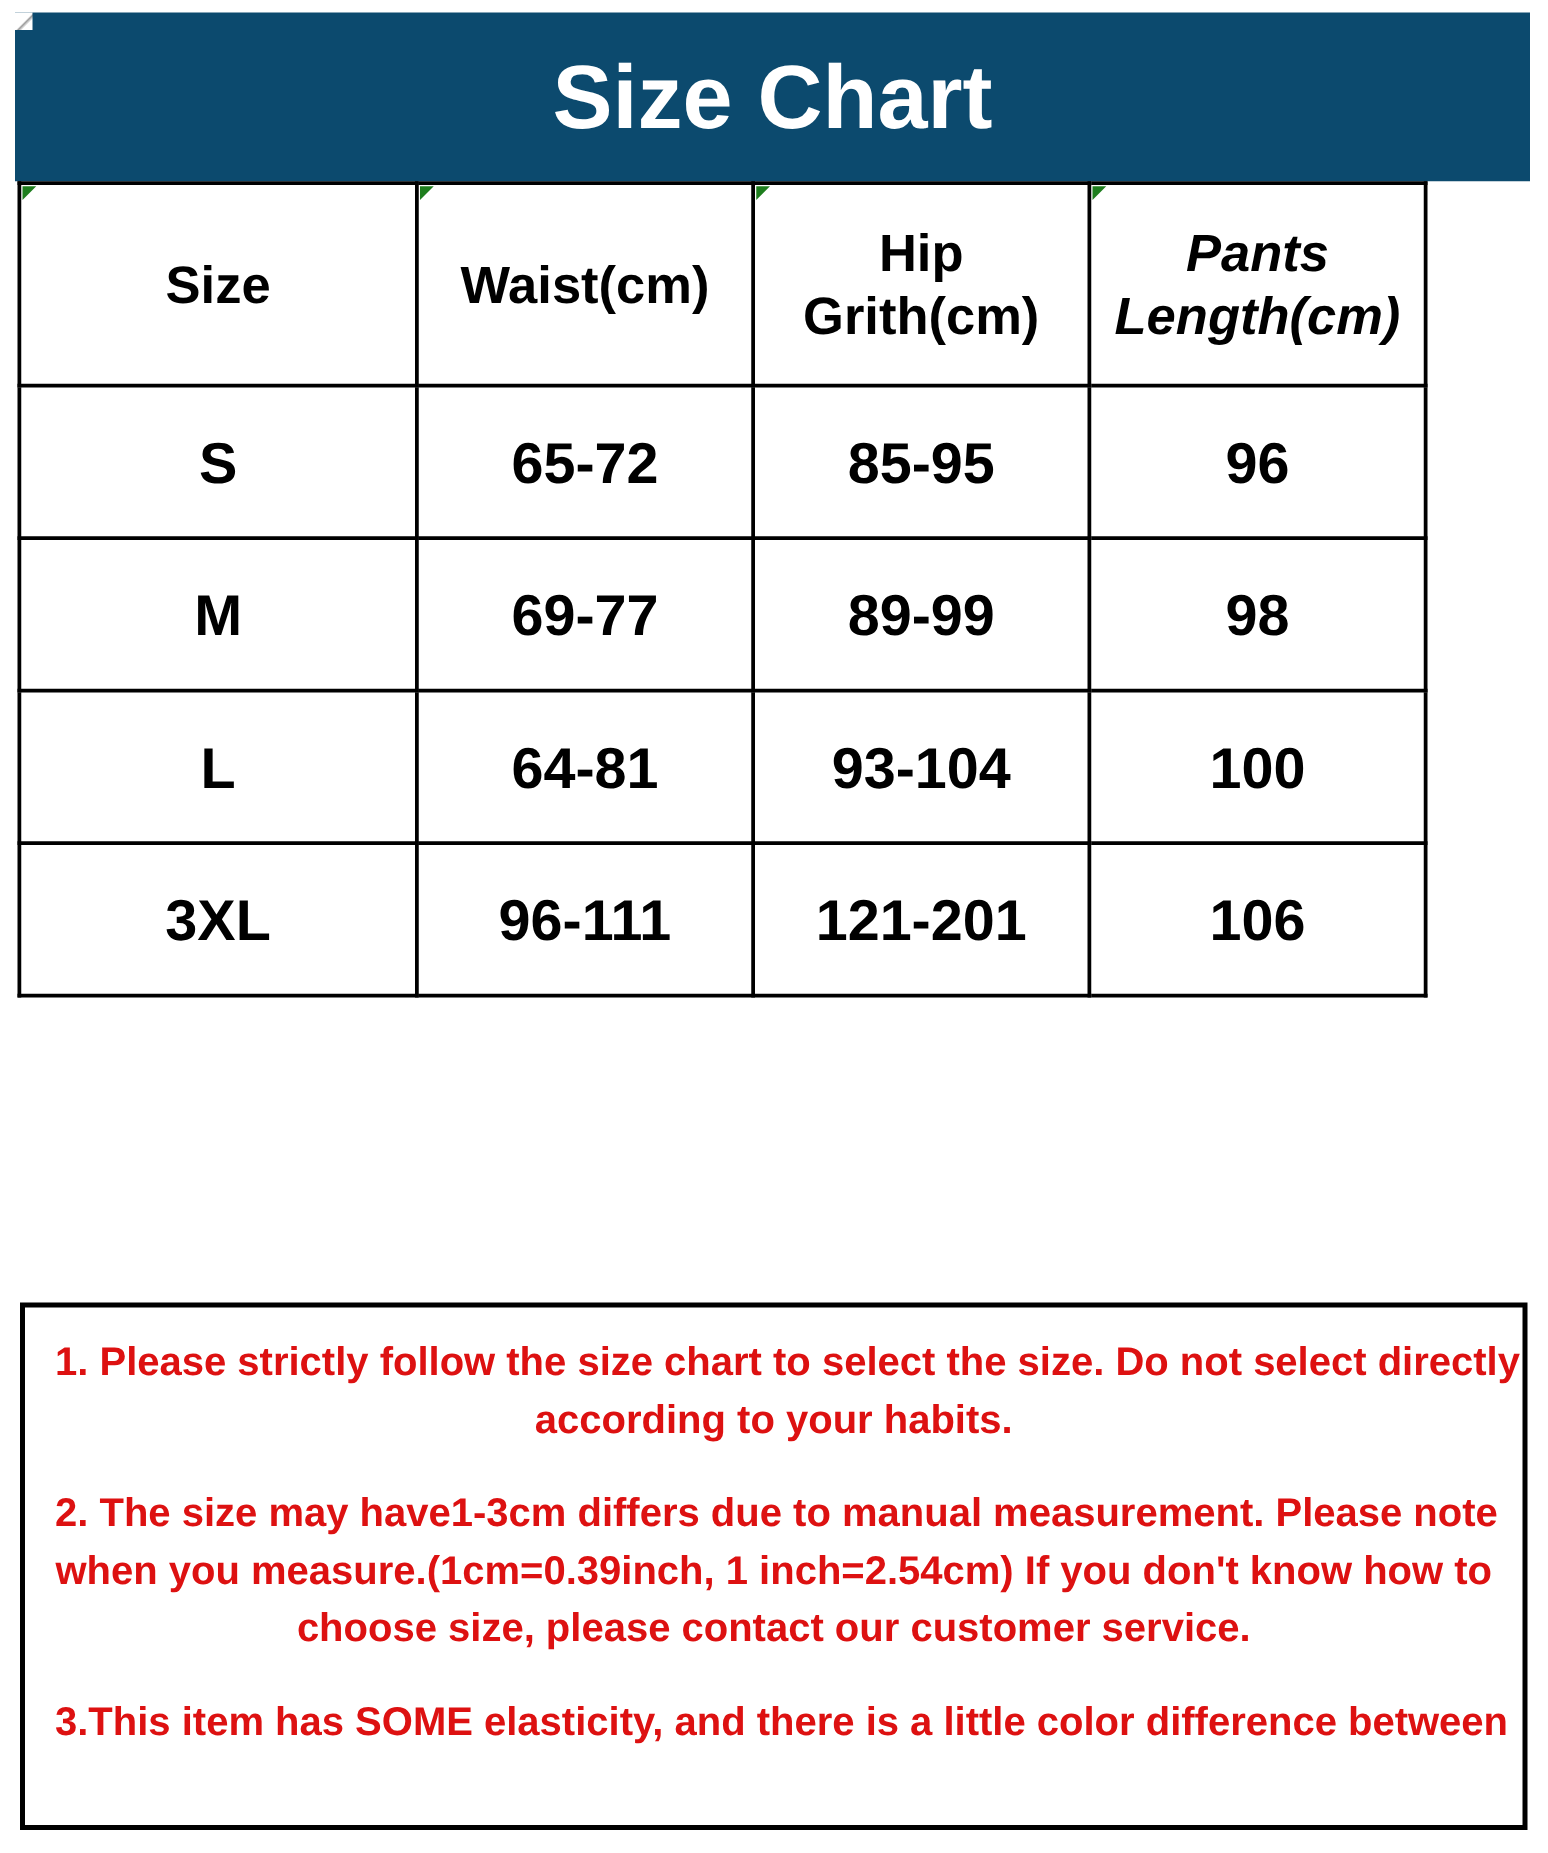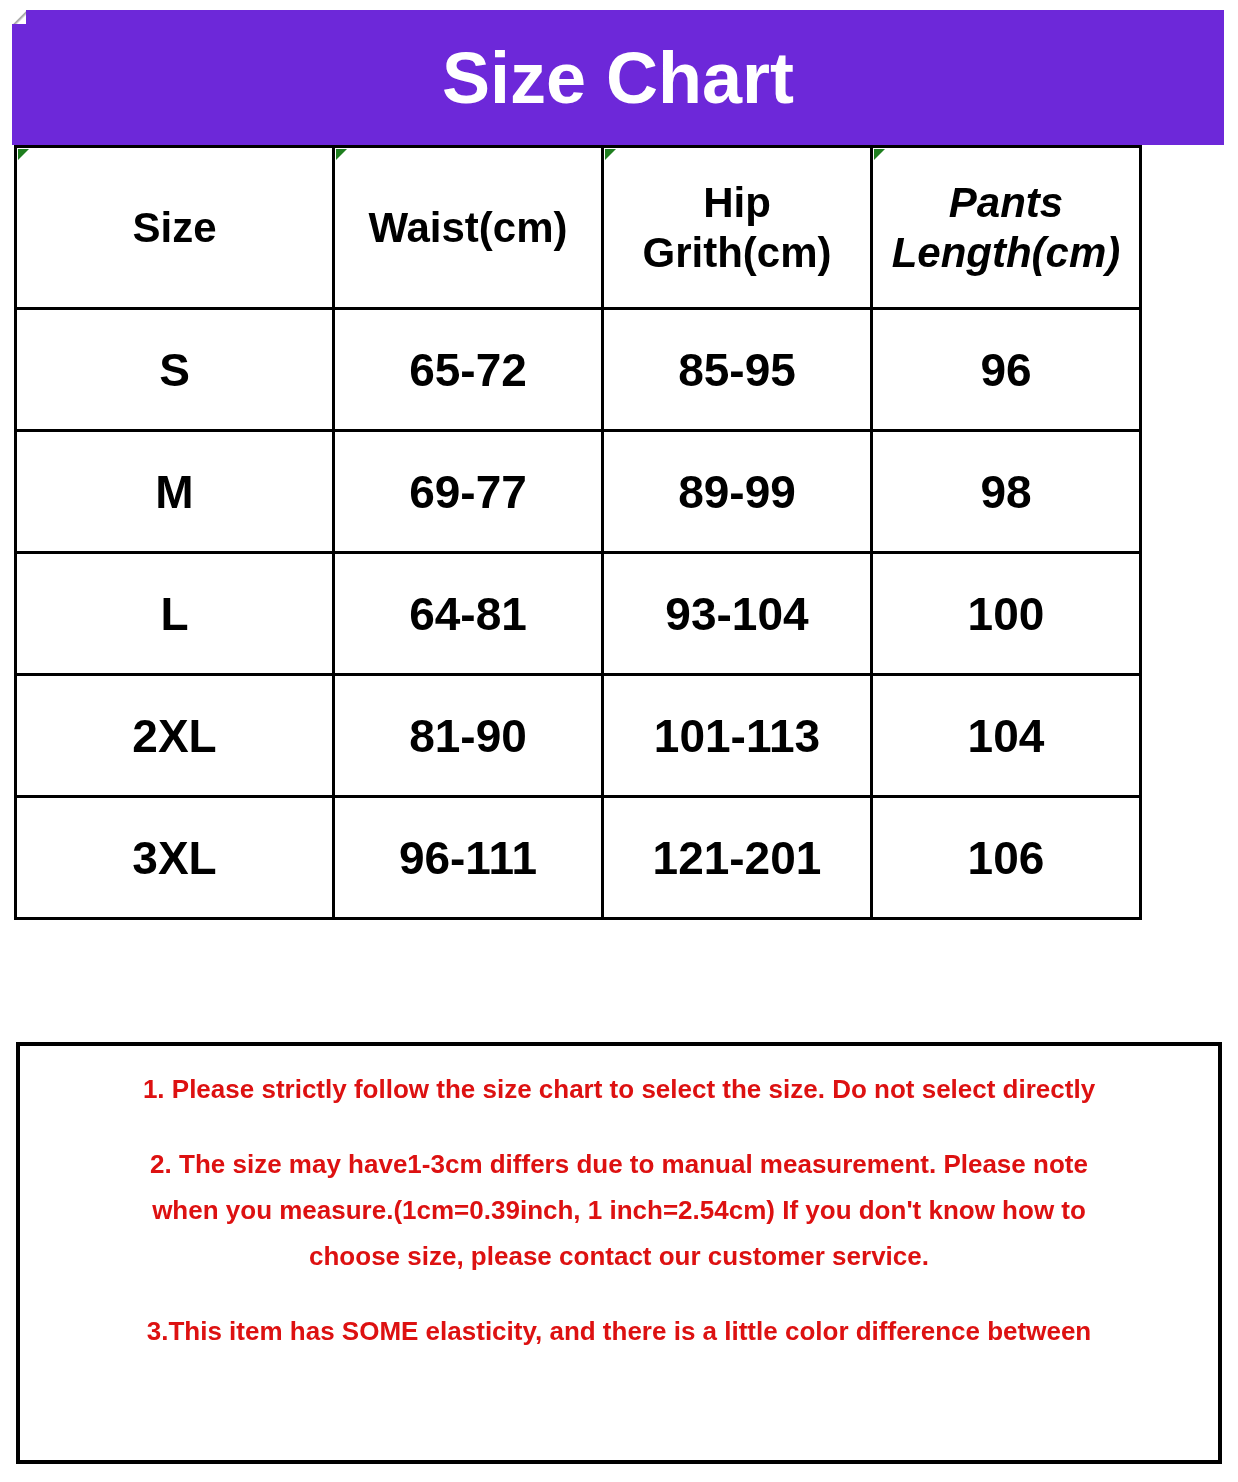--- a/index.html
+++ b/index.html
@@ -5,21 +5,21 @@
   html,body{margin:0;padding:0;}
   body{
     width:1238px;height:1482px;background:#ffffff;
     font-family:"Liberation Sans",sans-serif;font-weight:700;color:#000;
   }
   .page{position:relative;width:1238px;height:1482px;overflow:hidden;background:#fff;}
 
   
   .banner{
     position:absolute;left:12px;top:10px;width:1212px;height:135px;
-    background:#6d28d9;display:flex;align-items:center;justify-content:center;
+    background:#0c4a6e;display:flex;align-items:center;justify-content:center;
   }
   .banner-title{
     margin:0;color:#fff;font-size:72px;font-weight:700;letter-spacing:0;
     line-height:1;
   }
   .banner-notch{
     position:absolute;left:0;top:0;width:14px;height:14px;
     background:linear-gradient(135deg,#ffffff 52%,#9a9a9a 58%,#ffffff 70%);
   }
 
@@ -43,21 +43,21 @@
   .corner-marker{
     position:absolute;left:1px;top:1px;width:0;height:0;
     border-top:11px solid #1e7e1e;border-right:11px solid transparent;
   }
   .th-pad{display:inline-block;max-width:92%;}
 
   
   .notes-box{
     position:absolute;left:16px;top:1042px;width:1206px;height:422px;
     box-sizing:border-box;border:4px solid #000;
-    color:#dd1111;text-align:center;font-size:26px;line-height:46px;
+    color:#dd1111;text-align:center;font-size:32px;line-height:46px;
     padding:20px 24px 0 24px;
   }
   .note{margin:0 0 29px 0;}
   .note-line{white-space:nowrap;}
 </style>
 </head>
 <body>
 
 <div class="page">
 
@@ -100,37 +100,32 @@
         <td>89-99</td>
         <td>98</td>
       </tr>
       <tr>
         <td>L</td>
         <td>64-81</td>
         <td>93-104</td>
         <td>100</td>
       </tr>
       <tr>
-        <td>2XL</td>
-        <td>81-90</td>
-        <td>101-113</td>
-        <td>104</td>
-      </tr>
-      <tr>
         <td>3XL</td>
         <td>96-111</td>
         <td>121-201</td>
         <td>106</td>
       </tr>
     </tbody>
   </table>
 
   <div class="notes-box">
     <div class="note">
       <div class="note-line">1. Please strictly follow the size chart to select the size. Do not select directly</div>
+      <div class="note-line">according to your habits.</div>
     </div>
     <div class="note">
       <div class="note-line">2. The size may have1-3cm differs due to manual measurement. Please note</div>
       <div class="note-line">when you measure.(1cm=0.39inch, 1 inch=2.54cm) If you don't know how to</div>
       <div class="note-line">choose size, please contact our customer service.</div>
     </div>
     <div class="note">
       <div class="note-line">3.This item has SOME elasticity, and there is a little color difference between</div>
     </div>
   </div>

